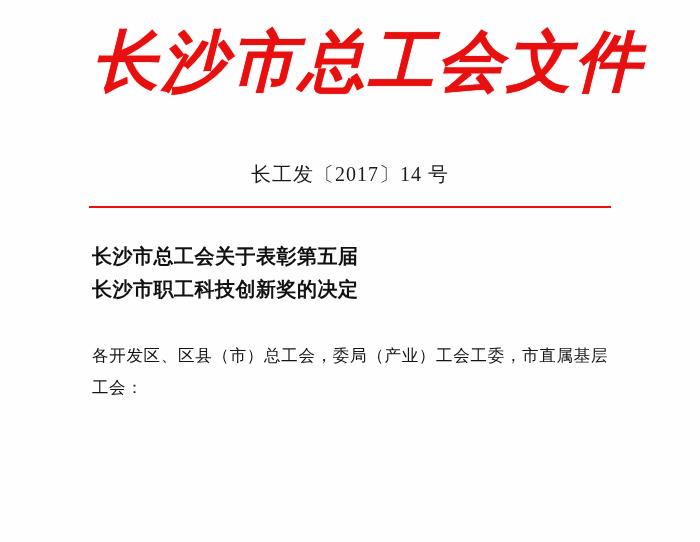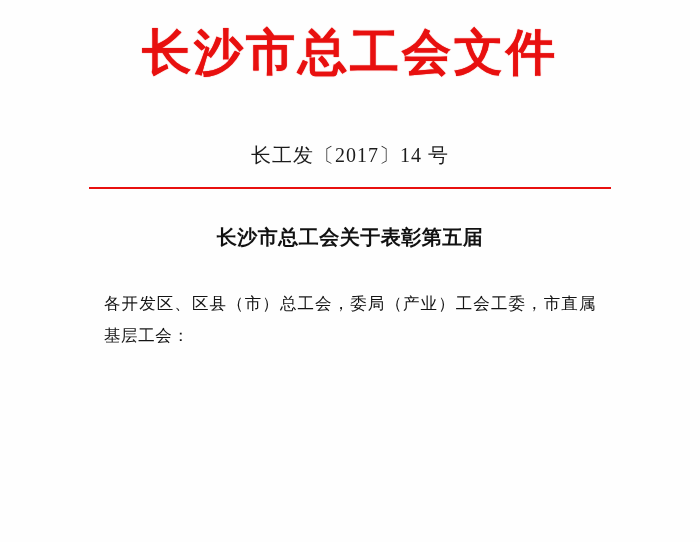--- a/index.html
+++ b/index.html
@@ -20,43 +20,43 @@
     height: 542px;
     background: #fefefe;
     box-sizing: border-box;
     padding: 0 92px;
   }
   .doc-masthead {
     text-align: center;
     color: #e8100f;
     font-family: "Liberation Serif", "DejaVu Serif", serif;
     font-weight: bold;
-    font-size: 49px;
+    font-size: 66px;
     letter-spacing: 3px;
     line-height: 1.1;
     padding-top: 26px;
     white-space: nowrap;
     text-shadow: 0 0 1px #e8100f;
+    font-style: italic;
   }
   .doc-number {
     text-align: center;
     font-size: 20px;
     letter-spacing: 1px;
     margin-top: 62px;
     color: #1c1c1c;
   }
   .red-rule {
     height: 2px;
     background: #e8100f;
     margin-top: 18px;
     margin-left: -3px;
     margin-right: -3px;
   }
   .doc-title {
-    text-align: center;
     font-weight: bold;
     font-size: 20px;
     line-height: 1.65;
     margin-top: 32px;
     letter-spacing: 0.5px;
     color: #111;
   }
   .doc-title .line {
     display: block;
     white-space: nowrap;
@@ -64,38 +64,39 @@
   .doc-body {
     margin-top: 34px;
     font-size: 16.5px;
     line-height: 1.95;
     text-align: justify;
     text-justify: inter-ideograph;
     letter-spacing: 0.6px;
     color: #141414;
   }
   .doc-body p {
-    margin: 12px;
+    margin: 0;
   }
   .doc-body p.indent {
     text-indent: 2em;
   }
 </style>
 </head>
 <body>
 
 <div class="page">
 
   <div class="doc-masthead">长沙市总工会文件</div>
 
   <div class="doc-number">长工发〔2017〕14 号</div>
 
   <div class="red-rule"></div>
 
   <div class="doc-title">
     <span class="line">长沙市总工会关于表彰第五届</span>
+    <span class="line">长沙市职工科技创新奖的决定</span>
   </div>
 
   <div class="doc-body">
     <p>各开发区、区县（市）总工会，委局（产业）工会工委，市直属基层工会：</p>
   </div>
 
 </div>
 
 </body></html>

